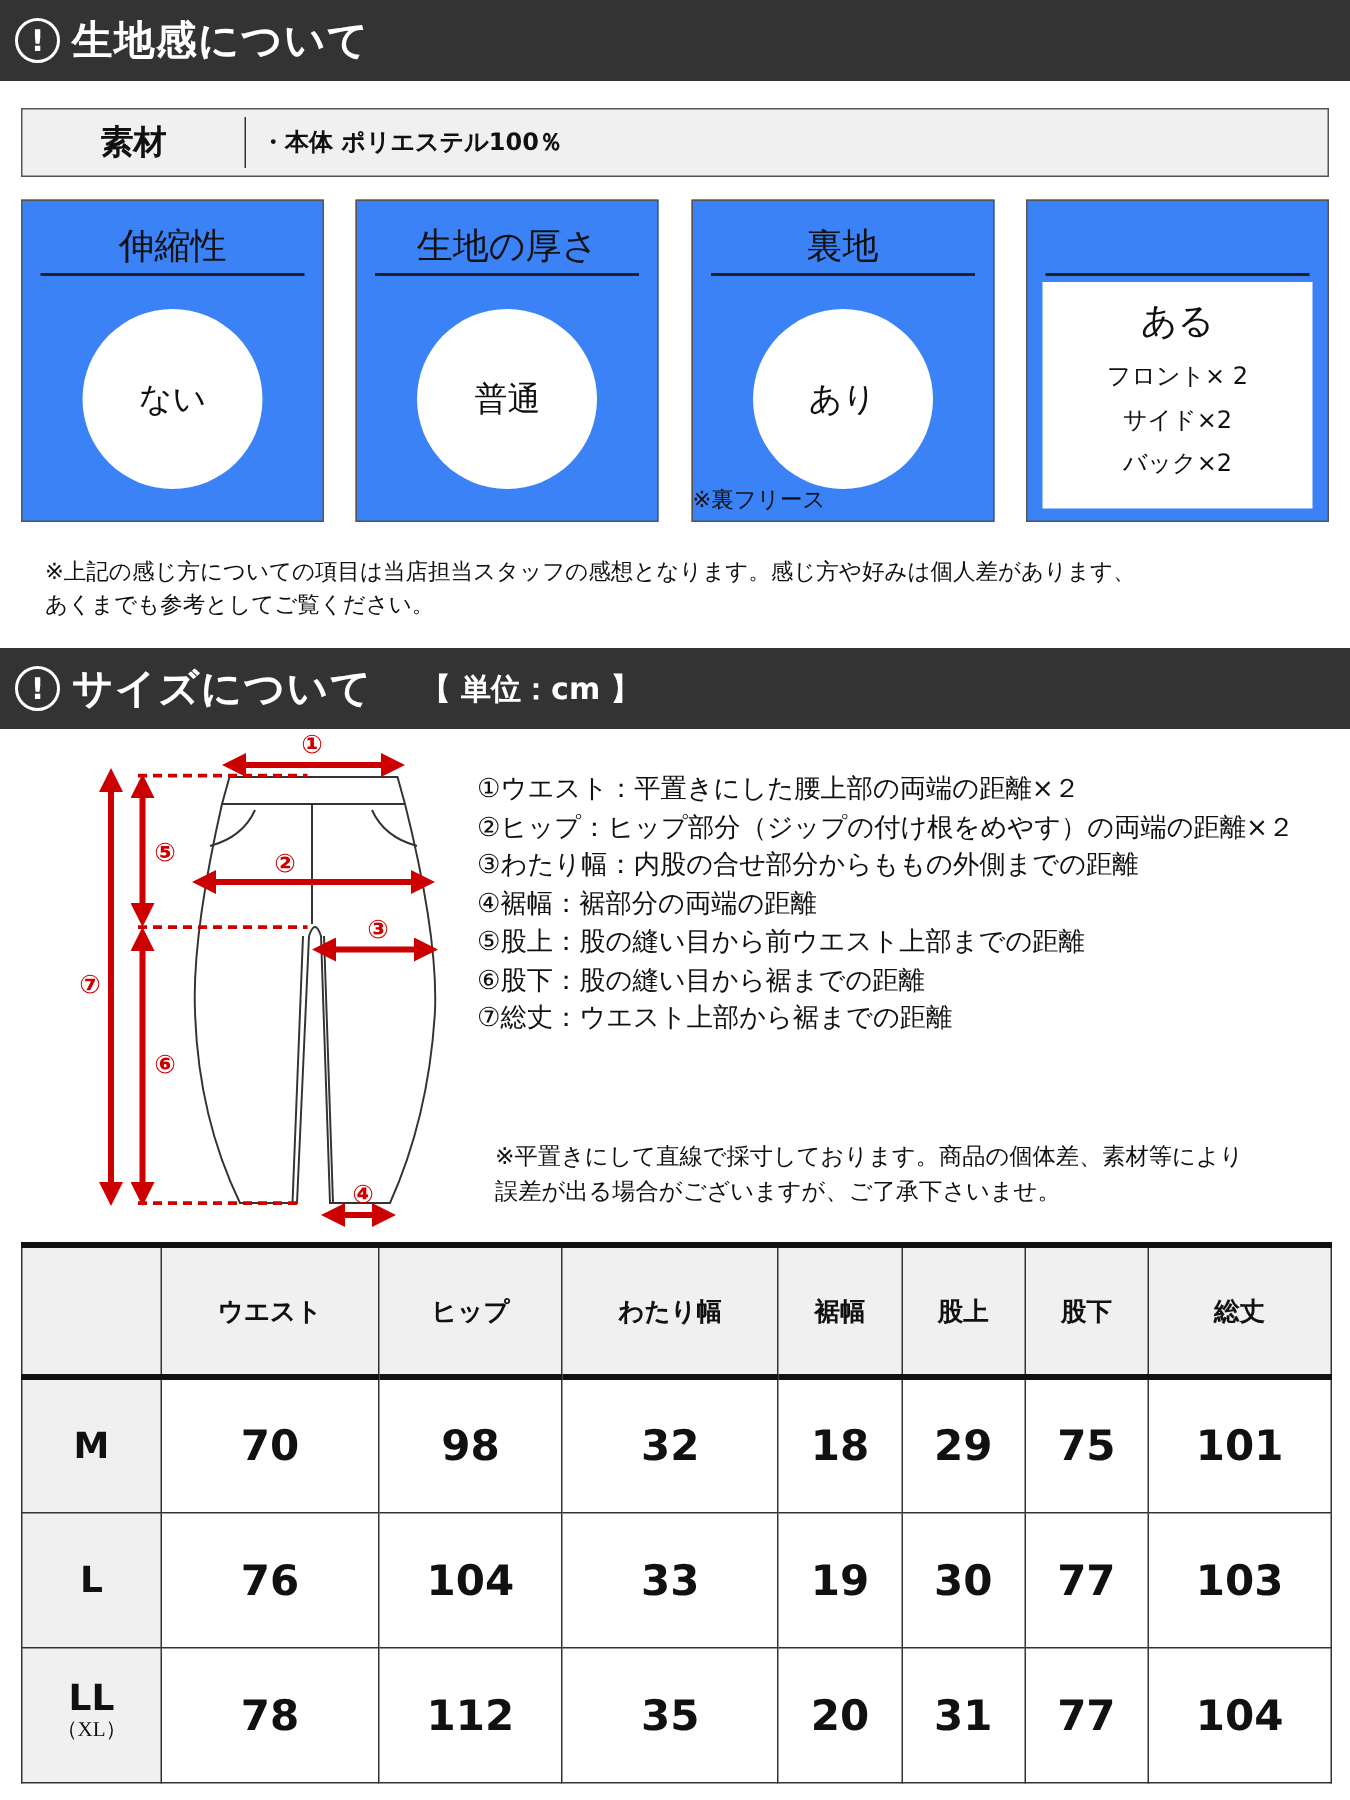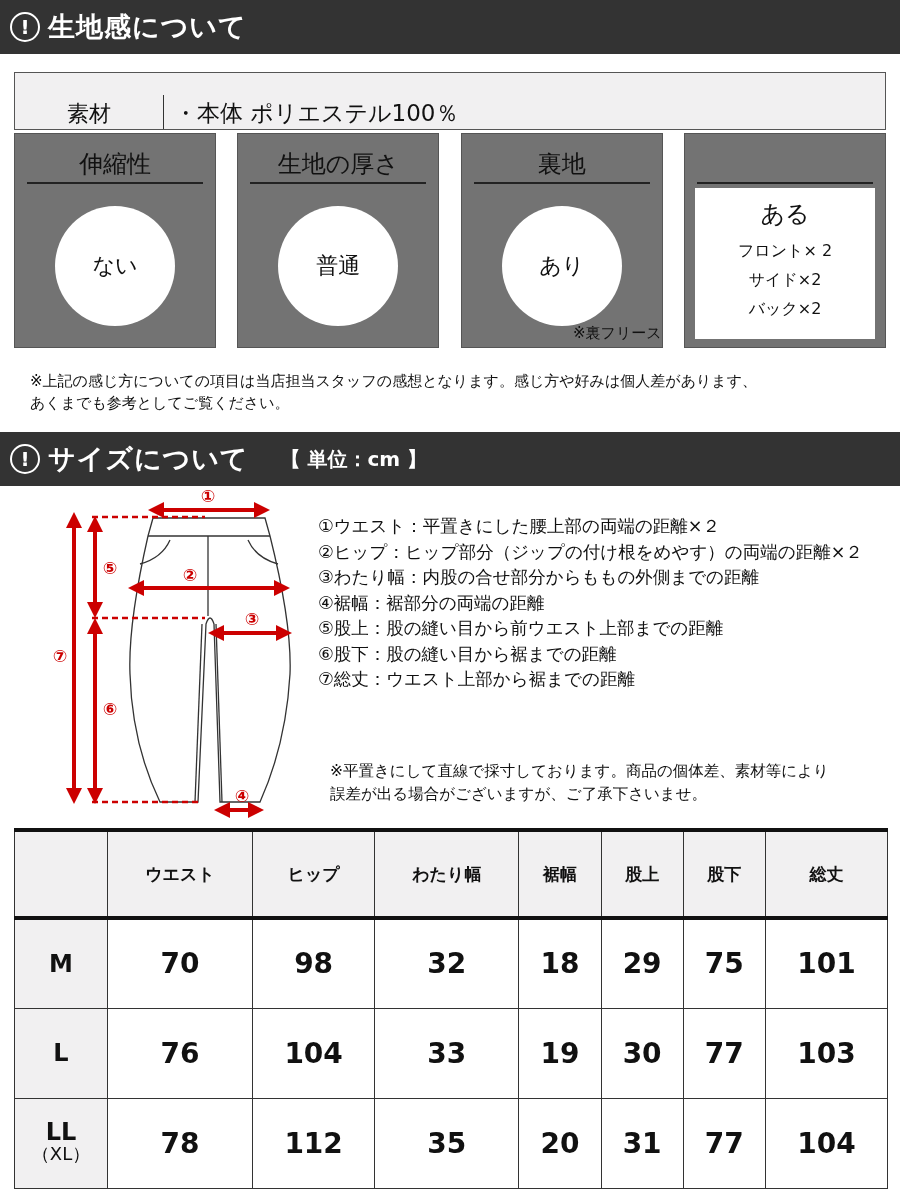--- a/index.html
+++ b/index.html
@@ -4,48 +4,48 @@
 <style>
   * { box-sizing: border-box; margin: 0; padding: 0; }
   body { width: 900px; height: 1200px; background: #fff; font-family: "DejaVu Sans", "Liberation Sans", sans-serif; color: #111; position: relative; overflow: hidden; }
   .header-bar { position: absolute; left: 0; width: 900px; height: 54px; background: #333333; color: #fff; display: flex; align-items: center; padding-left: 10px; }
   .header-bar .excl { width: 30px; height: 30px; border: 2.5px solid #fff; border-radius: 50%; display: flex; align-items: center; justify-content: center; font-weight: bold; font-size: 20px; margin-right: 8px; }
   .header-bar .title { font-size: 27px; font-weight: bold; letter-spacing: 1px; }
   .header-bar .unit { font-size: 20px; font-weight: bold; margin-left: 32px; }
   #hdr1 { top: 0; }
   #hdr2 { top: 432px; }
 
-  .material-row { position: absolute; top: 72px; left: 14px; width: 872px; height: 58px; background: #f1f0f1; border: 1.5px solid #555; display: flex; align-items: flex-end; }
+  .material-row { position: absolute; top: 72px; left: 14px; width: 872px; height: 46px; background: #f1f0f1; border: 1.5px solid #555; display: flex; align-items: center; font-weight: bold; }
   .material-row .label { width: 148px; text-align: center; font-size: 22px; }
   .material-row .sep { width: 1px; height: 34px; background: #333; }
-  .material-row .value { padding-left: 10px; font-size: 23px; }
+  .material-row .value { padding-left: 10px; font-size: 16px; }
 
   .cards { position: absolute; top: 133px; left: 14px; width: 872px; display: flex; justify-content: space-between; }
-  .card { width: 202px; height: 215px; background: #737373; border: 1.5px solid #555; position: relative; }
+  .card { width: 202px; height: 215px; background: #3b82f6; border: 1.5px solid #555; position: relative; }
   .card .card-title { text-align: center; font-size: 24px; padding-top: 14px; height: 48px; }
   .card .card-rule { position: absolute; top: 48px; left: 12px; right: 12px; height: 1.5px; background: #222; }
   .card .circle { position: absolute; top: 72px; left: 40px; width: 120px; height: 120px; border-radius: 50%; background: #fff; display: flex; align-items: center; justify-content: center; font-size: 22px; }
-  .card .note { position: absolute; bottom: 4px; left: 0; right: 0; text-align: right; font-size: 15px; }
+  .card .note { position: absolute; bottom: 4px; left: 0; right: 0; text-align: left; font-size: 15px; }
   .card .pocket-box { position: absolute; top: 54px; left: 10px; right: 10px; bottom: 8px; background: #fff; text-align: center; }
   .pocket-box .main { font-size: 24px; margin-top: 10px; margin-bottom: 6px; }
   .pocket-box .line { font-size: 16px; line-height: 29px; }
 
   .disclaimer { position: absolute; top: 370px; left: 30px; font-size: 15px; line-height: 22px; }
 
   .diagram { position: absolute; top: 484px; left: 0; width: 310px; height: 336px; }
   .legend { position: absolute; top: 514px; left: 318px; font-size: 17.5px; line-height: 25.5px; }
   .measure-note { position: absolute; top: 760px; left: 330px; font-size: 15.5px; line-height: 23px; }
 
   table.size-table { position: absolute; top: 828px; left: 14px; width: 874px; border-collapse: collapse; }
   table.size-table td, table.size-table th { border: 1.5px solid #333; text-align: center; }
   table.size-table thead tr { border-top: 4px solid #111; padding-left: 10px; }
   table.size-table thead th { height: 88px; background: #f1f0f1; font-weight: bold; font-size: 17px; border-bottom: 4px solid #111; }
   table.size-table tbody td { height: 90px; font-weight: bold; font-size: 28px; }
   table.size-table tbody td.size-name { background: #f1f0f1; font-size: 24px; width: 93px; line-height: 22px; }
-  .sub { display: block; font-size: 18px; font-weight: normal; }
+  .sub { display: block; font-size: 14px; font-weight: normal; font-family: Liberation Serif, serif; }
 </style>
 </head>
 <body>
 
 <div class="header-bar" id="hdr1">
   <span class="excl">!</span>
   <span class="title">生地感について</span>
 </div>
 
 <div class="material-row">

